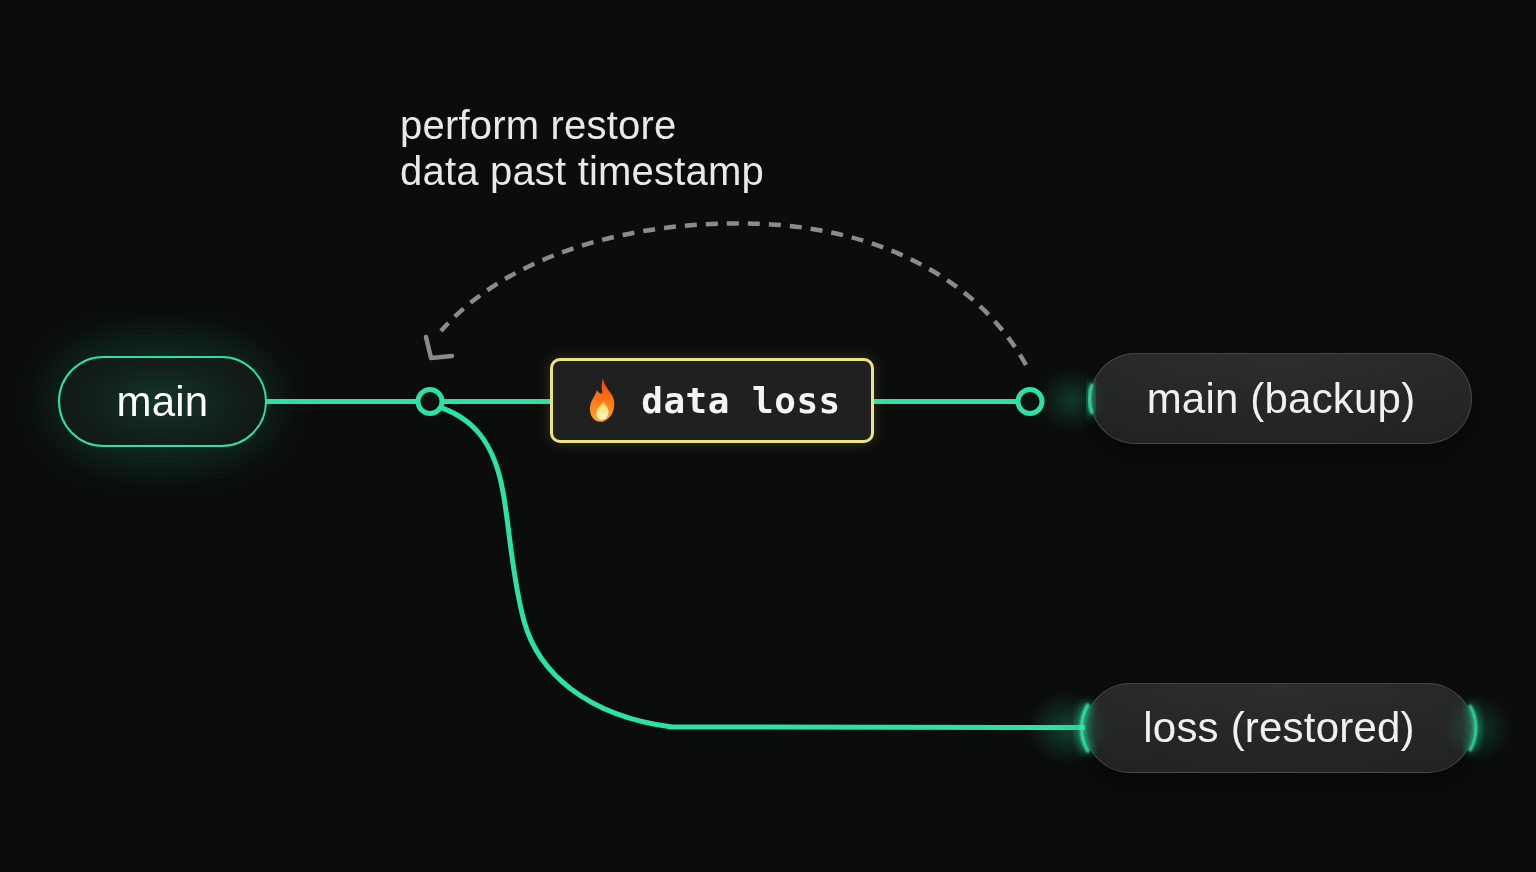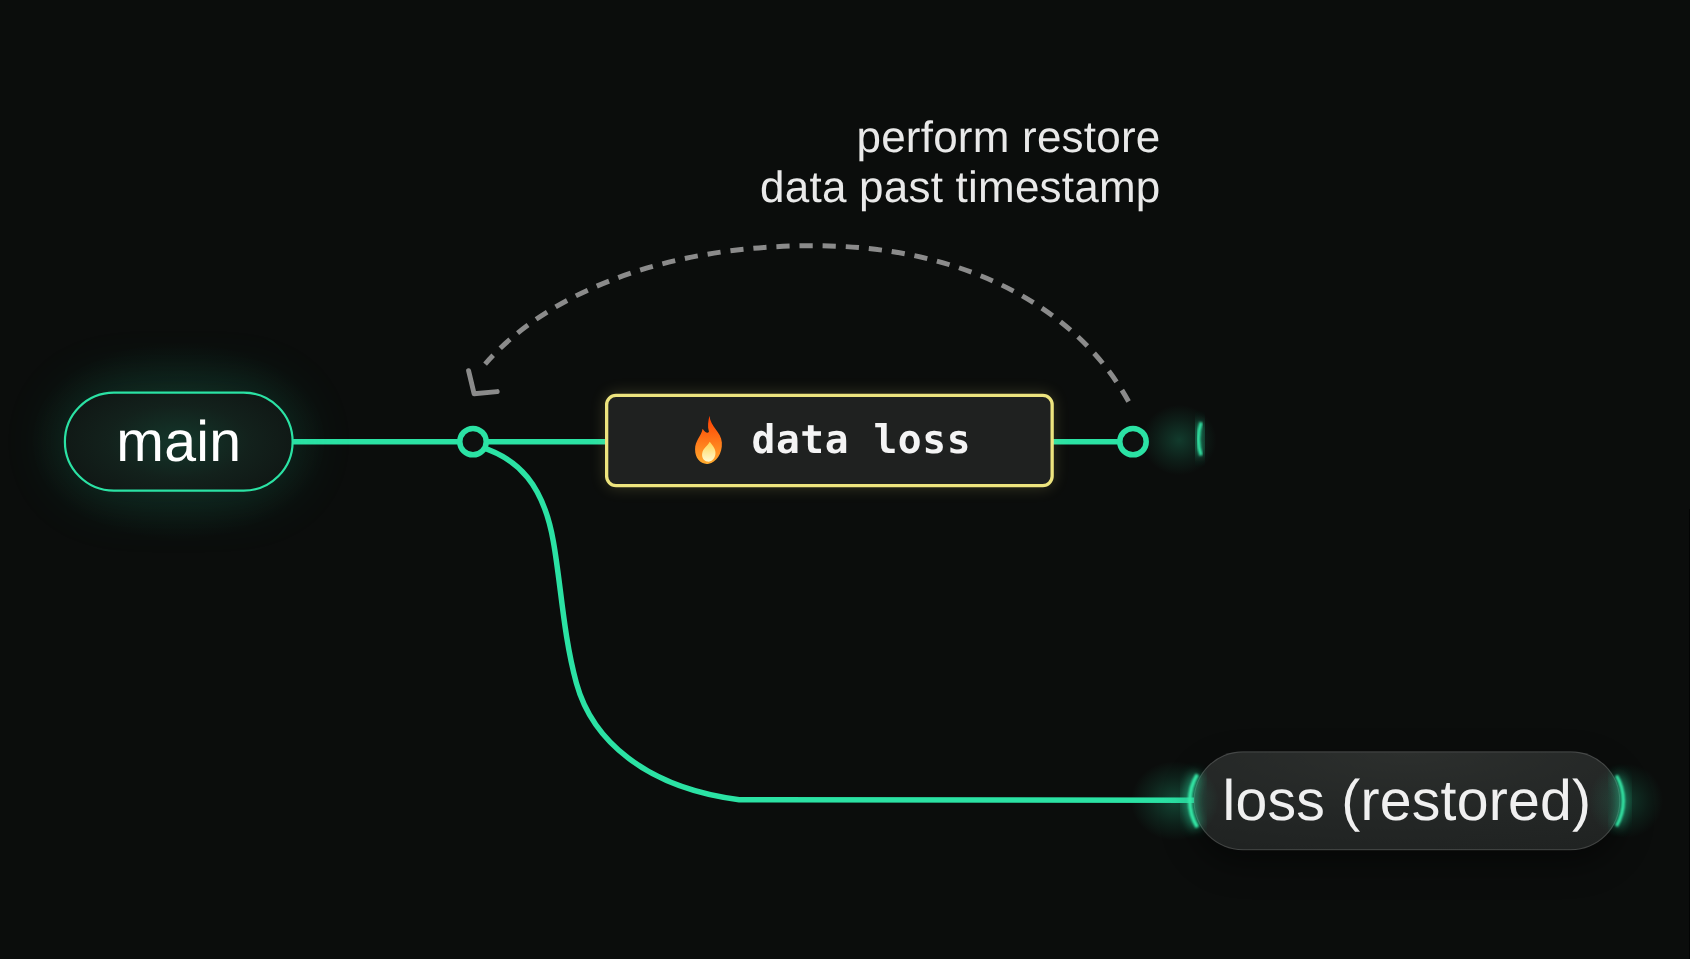--- a/index.html
+++ b/index.html
@@ -34,21 +34,21 @@
     left:-18px;top:281px;width:360px;height:240px;
     background:radial-gradient(50% 50% at 50% 50%,
        rgba(43,226,164,0.16) 0%, rgba(43,226,164,0.06) 45%, rgba(43,226,164,0) 75%);
   }
 
   .pill{
     position:absolute;z-index:2;
     display:flex;align-items:center;justify-content:center;
     border-radius:46px;
     color:var(--text-light,#f0f0f0);
-    font-size:52px;
+    font-size:42px;
     letter-spacing:0.2px;
     white-space:nowrap;
   }
   .pill-main{
     left:58px;top:356px;width:209px;height:91px;
     border:2px solid var(--branch-green,#2be2a4);
     background:
       radial-gradient(70% 85% at 50% 50%, rgba(43,226,164,0.18) 0%, rgba(35,90,70,0.22) 45%, rgba(14,17,16,0) 100%),
       #0e1110;
     color:#ffffff;
@@ -57,21 +57,21 @@
   .pill-gray{
     border:1.5px solid rgba(255,255,255,0.15);
     background:radial-gradient(130% 140% at 50% 0%, #2c2f2d 0%, #242726 45%, #1d201f 100%);
     box-shadow:0 12px 30px rgba(0,0,0,0.45);
   }
   .pill-backup{left:1090px;top:353px;width:382px;height:91px;}
   .pill-restored{left:1085px;top:683px;width:388px;height:90px;}
 
   .alert-box{
     position:absolute;z-index:2;
-    left:550px;top:358px;width:408px;height:85px;
+    left:550px;top:358px;width:324px;height:85px;
     display:flex;align-items:center;justify-content:center;
     background:#1f2120;
     border:3px solid var(--alert-border-yellow,#ede47e);
     border-radius:10px;
     box-shadow:0 0 14px rgba(237,228,126,0.18);
   }
   .alert-box .flame{
     width:40px;height:50px;display:inline-block;margin-right:18px;flex:none;
   }
   .alert-box .alert-label{
@@ -79,21 +79,21 @@
     font-weight:bold;
     font-size:36px;
     color:#f4f4f4;
     letter-spacing:0.5px;
     white-space:nowrap;
   }
 
   .caption{
     position:absolute;z-index:2;
     left:400px;top:102px;width:655px;
-    text-align:right;
+    text-align:left;
     color:#e9e9e9;
     font-size:40px;
     line-height:46px;
     letter-spacing:0.2px;
   }
 </style>
 </head>
 <body>
 
 <div class="stage">
@@ -137,20 +137,23 @@
             <stop offset="1" stop-color="#fffad1"></stop>
           </linearGradient>
         </defs>
         <path fill="url(#flameOuter)" d="M16 1.5 C16.5 9.5 24.5 13 25 21 C25.5 29.5 20.5 35.5 15.5 36.5 C10 37.5 5.5 33 5.5 26 C5.5 19.5 10 16.5 11 11 C12.8 14 14.8 14.8 15.6 13.2 C14.4 9 15 5.5 16 1.5 Z"></path>
         <path fill="url(#flameInner)" d="M16.2 20.5 C18.8 24 20.8 26 20.3 29.6 C19.8 33.2 17.2 35.4 14.4 34.9 C11.7 34.4 10.2 31.8 10.7 28.8 C11.3 25.4 14.1 24 16.2 20.5 Z"></path>
       </svg>
     </span>
     <span class="alert-label">data loss</span>
   </div>
 
+  <div class="pill pill-gray pill-backup">
+    <span>main (backup)</span>
+  </div>
 
   <div class="pill pill-gray pill-restored">
     <span>loss (restored)</span>
   </div>
 
   <div class="caption">
     <div>perform restore</div>
     <div>data past timestamp</div>
   </div>
 

